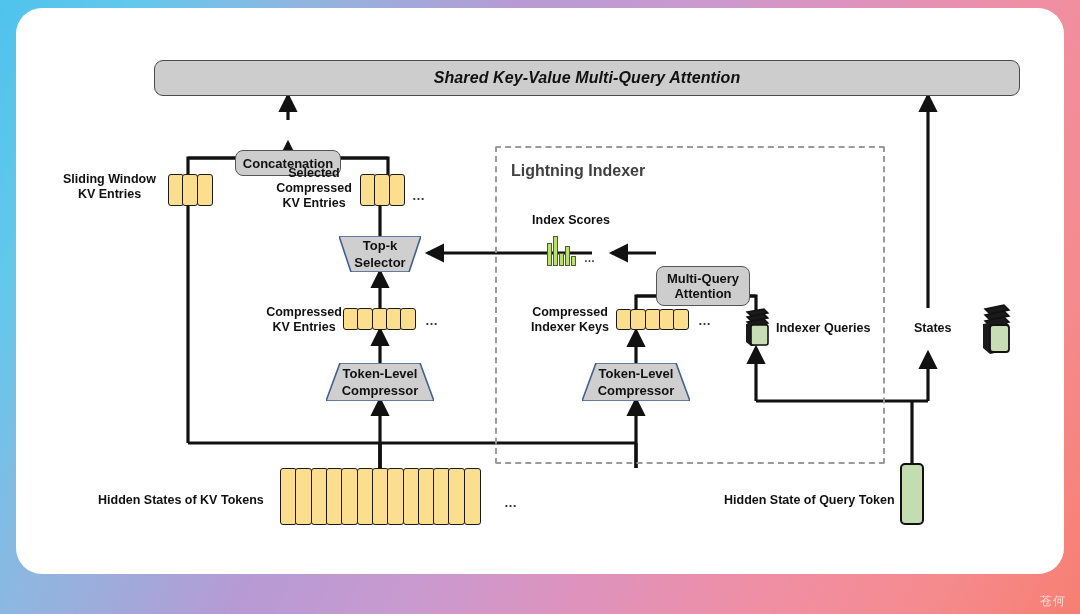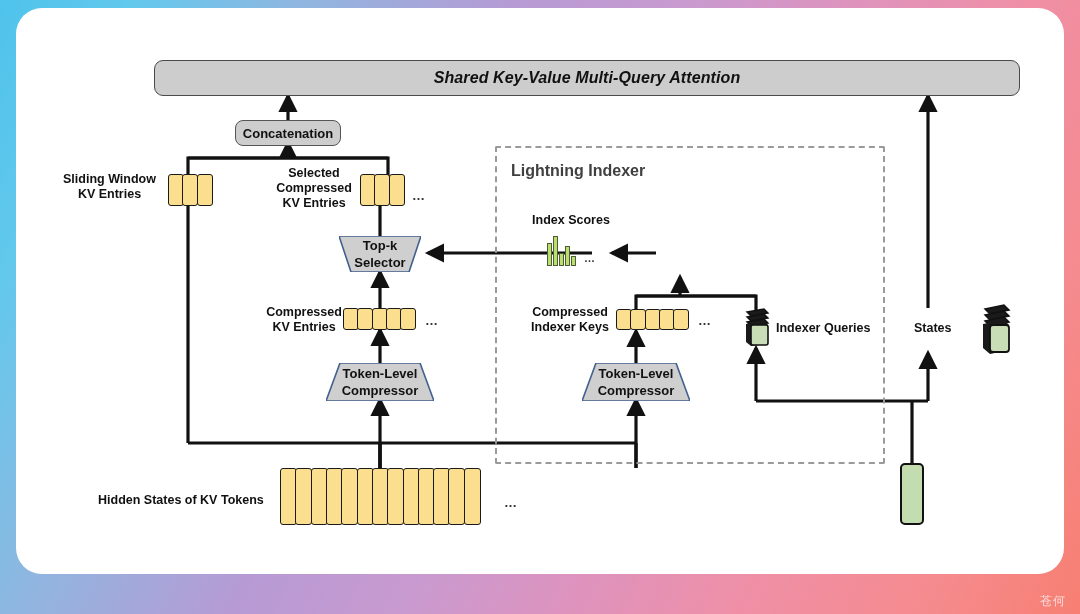--- a/index.html
+++ b/index.html
@@ -58,21 +58,21 @@
   }
   .title-bar { font-size: 16px; letter-spacing: .1px; }
   .rbox {
     position: absolute;
     background: #cdcdcd;
     border: 1.6px solid #555;
     border-radius: 8px;
     display: flex; align-items: center; justify-content: center;
     text-align: center;
     font-weight: bold; color: #111;
-    font-size: 13px; line-height: 15px;
+    font-size: 13px; line-height: 15px; margin-top: 30px;
   }
   .trapwrap { position: absolute; }
   .trapwrap svg { position: absolute; left: 0; top: 0; }
   .trapwrap .tx {
     position: absolute; left: 0; top: 0;
     width: 100%; height: 100%;
     display: flex; align-items: center; justify-content: center;
     text-align: center; font-weight: bold; color: #111;
     font-size: 13px; line-height: 17px; white-space: pre-line;
     pointer-events: none;
@@ -227,20 +227,24 @@
     <div id="index-scores-chart" style="position:absolute; left:531px; top:228px; width:34px; height:30px;
                 display:flex; align-items:flex-end; gap:1px;">
         <div style="width: 5px; height: 23px; background: rgb(184, 224, 106); border: 1.2px solid rgb(78, 92, 58);"></div>
         <div style="width: 5px; height: 30px; background: rgb(184, 224, 106); border: 1.2px solid rgb(78, 92, 58);"></div>
         <div style="width: 5px; height: 13px; background: rgb(184, 224, 106); border: 1.2px solid rgb(78, 92, 58);"></div>
         <div style="width: 5px; height: 20px; background: rgb(184, 224, 106); border: 1.2px solid rgb(78, 92, 58);"></div>
         <div style="width: 5px; height: 10px; background: rgb(184, 224, 106); border: 1.2px solid rgb(78, 92, 58);"></div>
       </div>
     <div class="ellip" style="left:568px; top:244px; font-size:11px;">…</div>
 
+    <div class="rbox" style="left:640px; top:228px; width:94px; height:40px;">
+      <span style="white-space:pre-line;">Multi-Query
+Attention</span>
+    </div>
 
     <div class="lbl" style="left:495px; top:297px; width:118px;">Compressed
 Indexer Keys</div>
     <div class="cells" style="left:600px; top:301px;">
       <div class="cell" style="width:16px;height:21px;"></div>
       <div class="cell" style="width:16px;height:21px;"></div>
       <div class="cell" style="width:16px;height:21px;"></div>
       <div class="cell" style="width:16px;height:21px;"></div>
       <div class="cell" style="width:16px;height:21px;"></div>
     </div>
@@ -287,19 +291,20 @@
         <div class="cell" style="width: 17px; height: 57px;"></div>
         <div class="cell" style="width: 17px; height: 57px;"></div>
         <div class="cell" style="width: 17px; height: 57px;"></div>
         <div class="cell" style="width: 17px; height: 57px;"></div>
         <div class="cell" style="width: 17px; height: 57px;"></div>
         <div class="cell" style="width: 17px; height: 57px;"></div>
         <div class="cell" style="width: 17px; height: 57px;"></div>
       </div>
     <div class="ellip" style="left:488px; top:487px;">…</div>
 
+    <div class="lbl" style="left:708px; top:485px; width:180px; text-align:left;">Hidden State of Query Token</div>
     <div class="tokenbar" style="left:884px; top:455px; width:24px; height:62px;"></div>
 
   </div>
 
   <div class="watermark">苍何</div>
 
 </div>
 
 </body></html>

